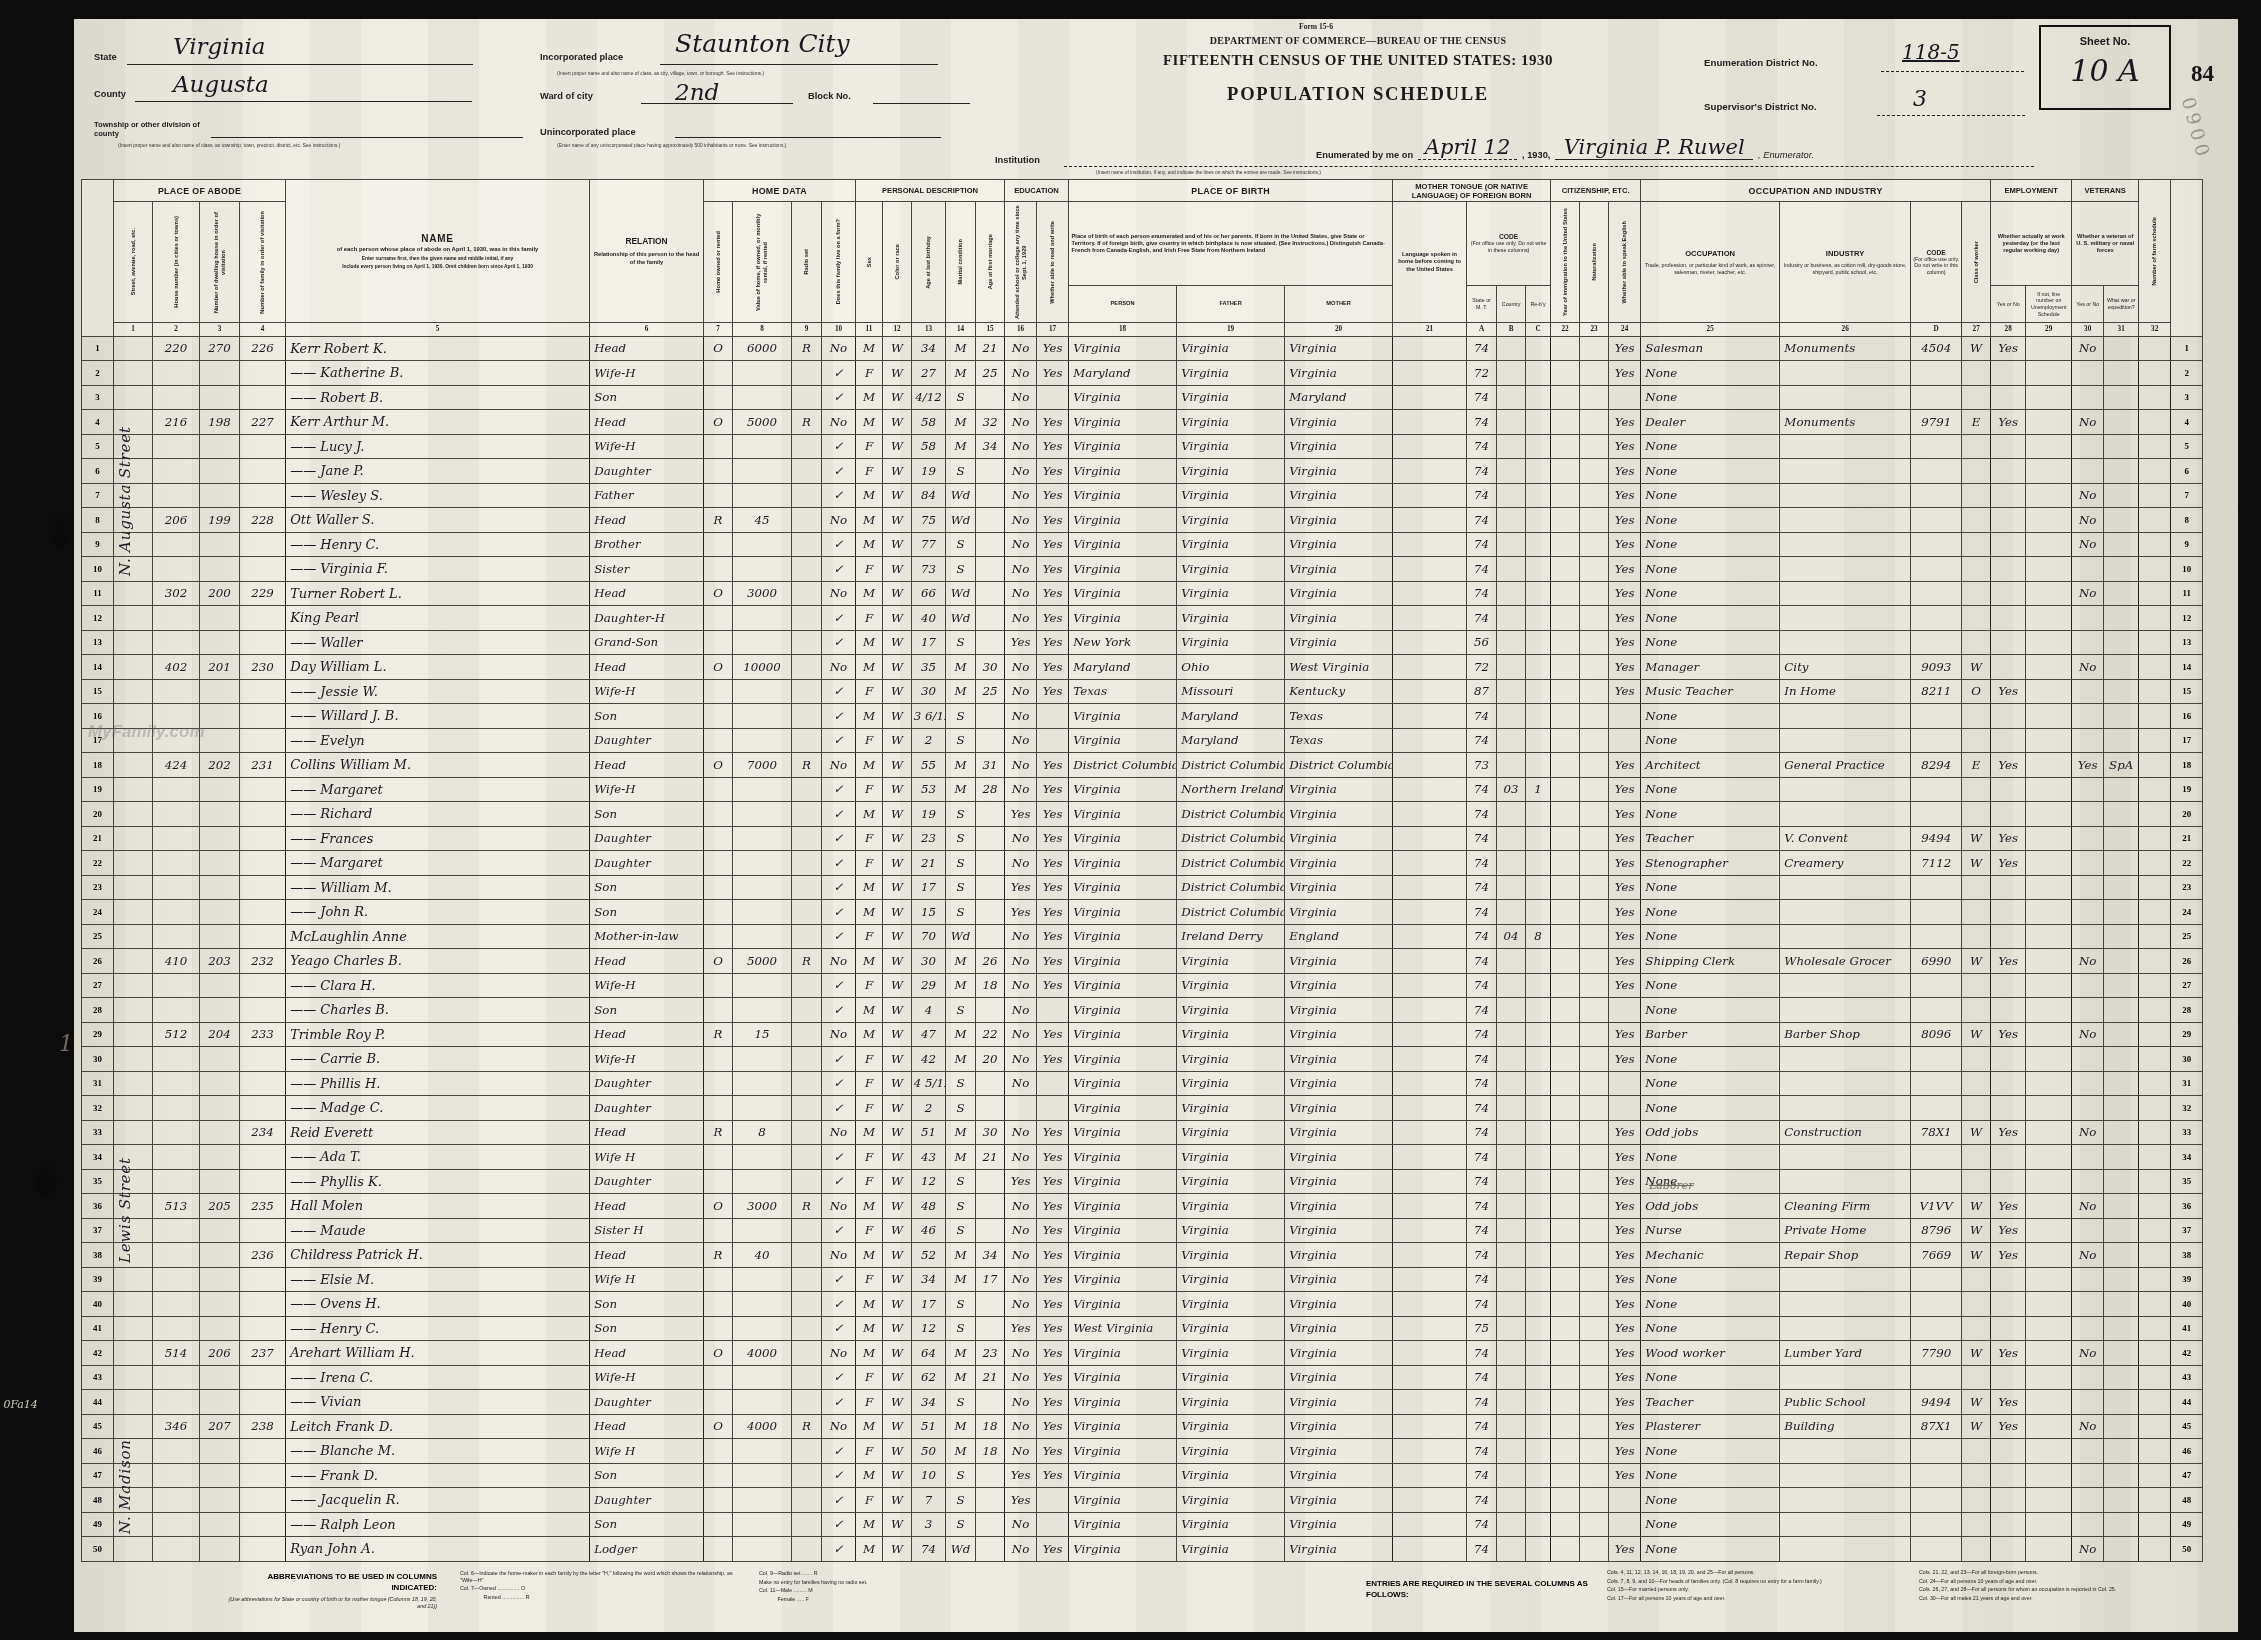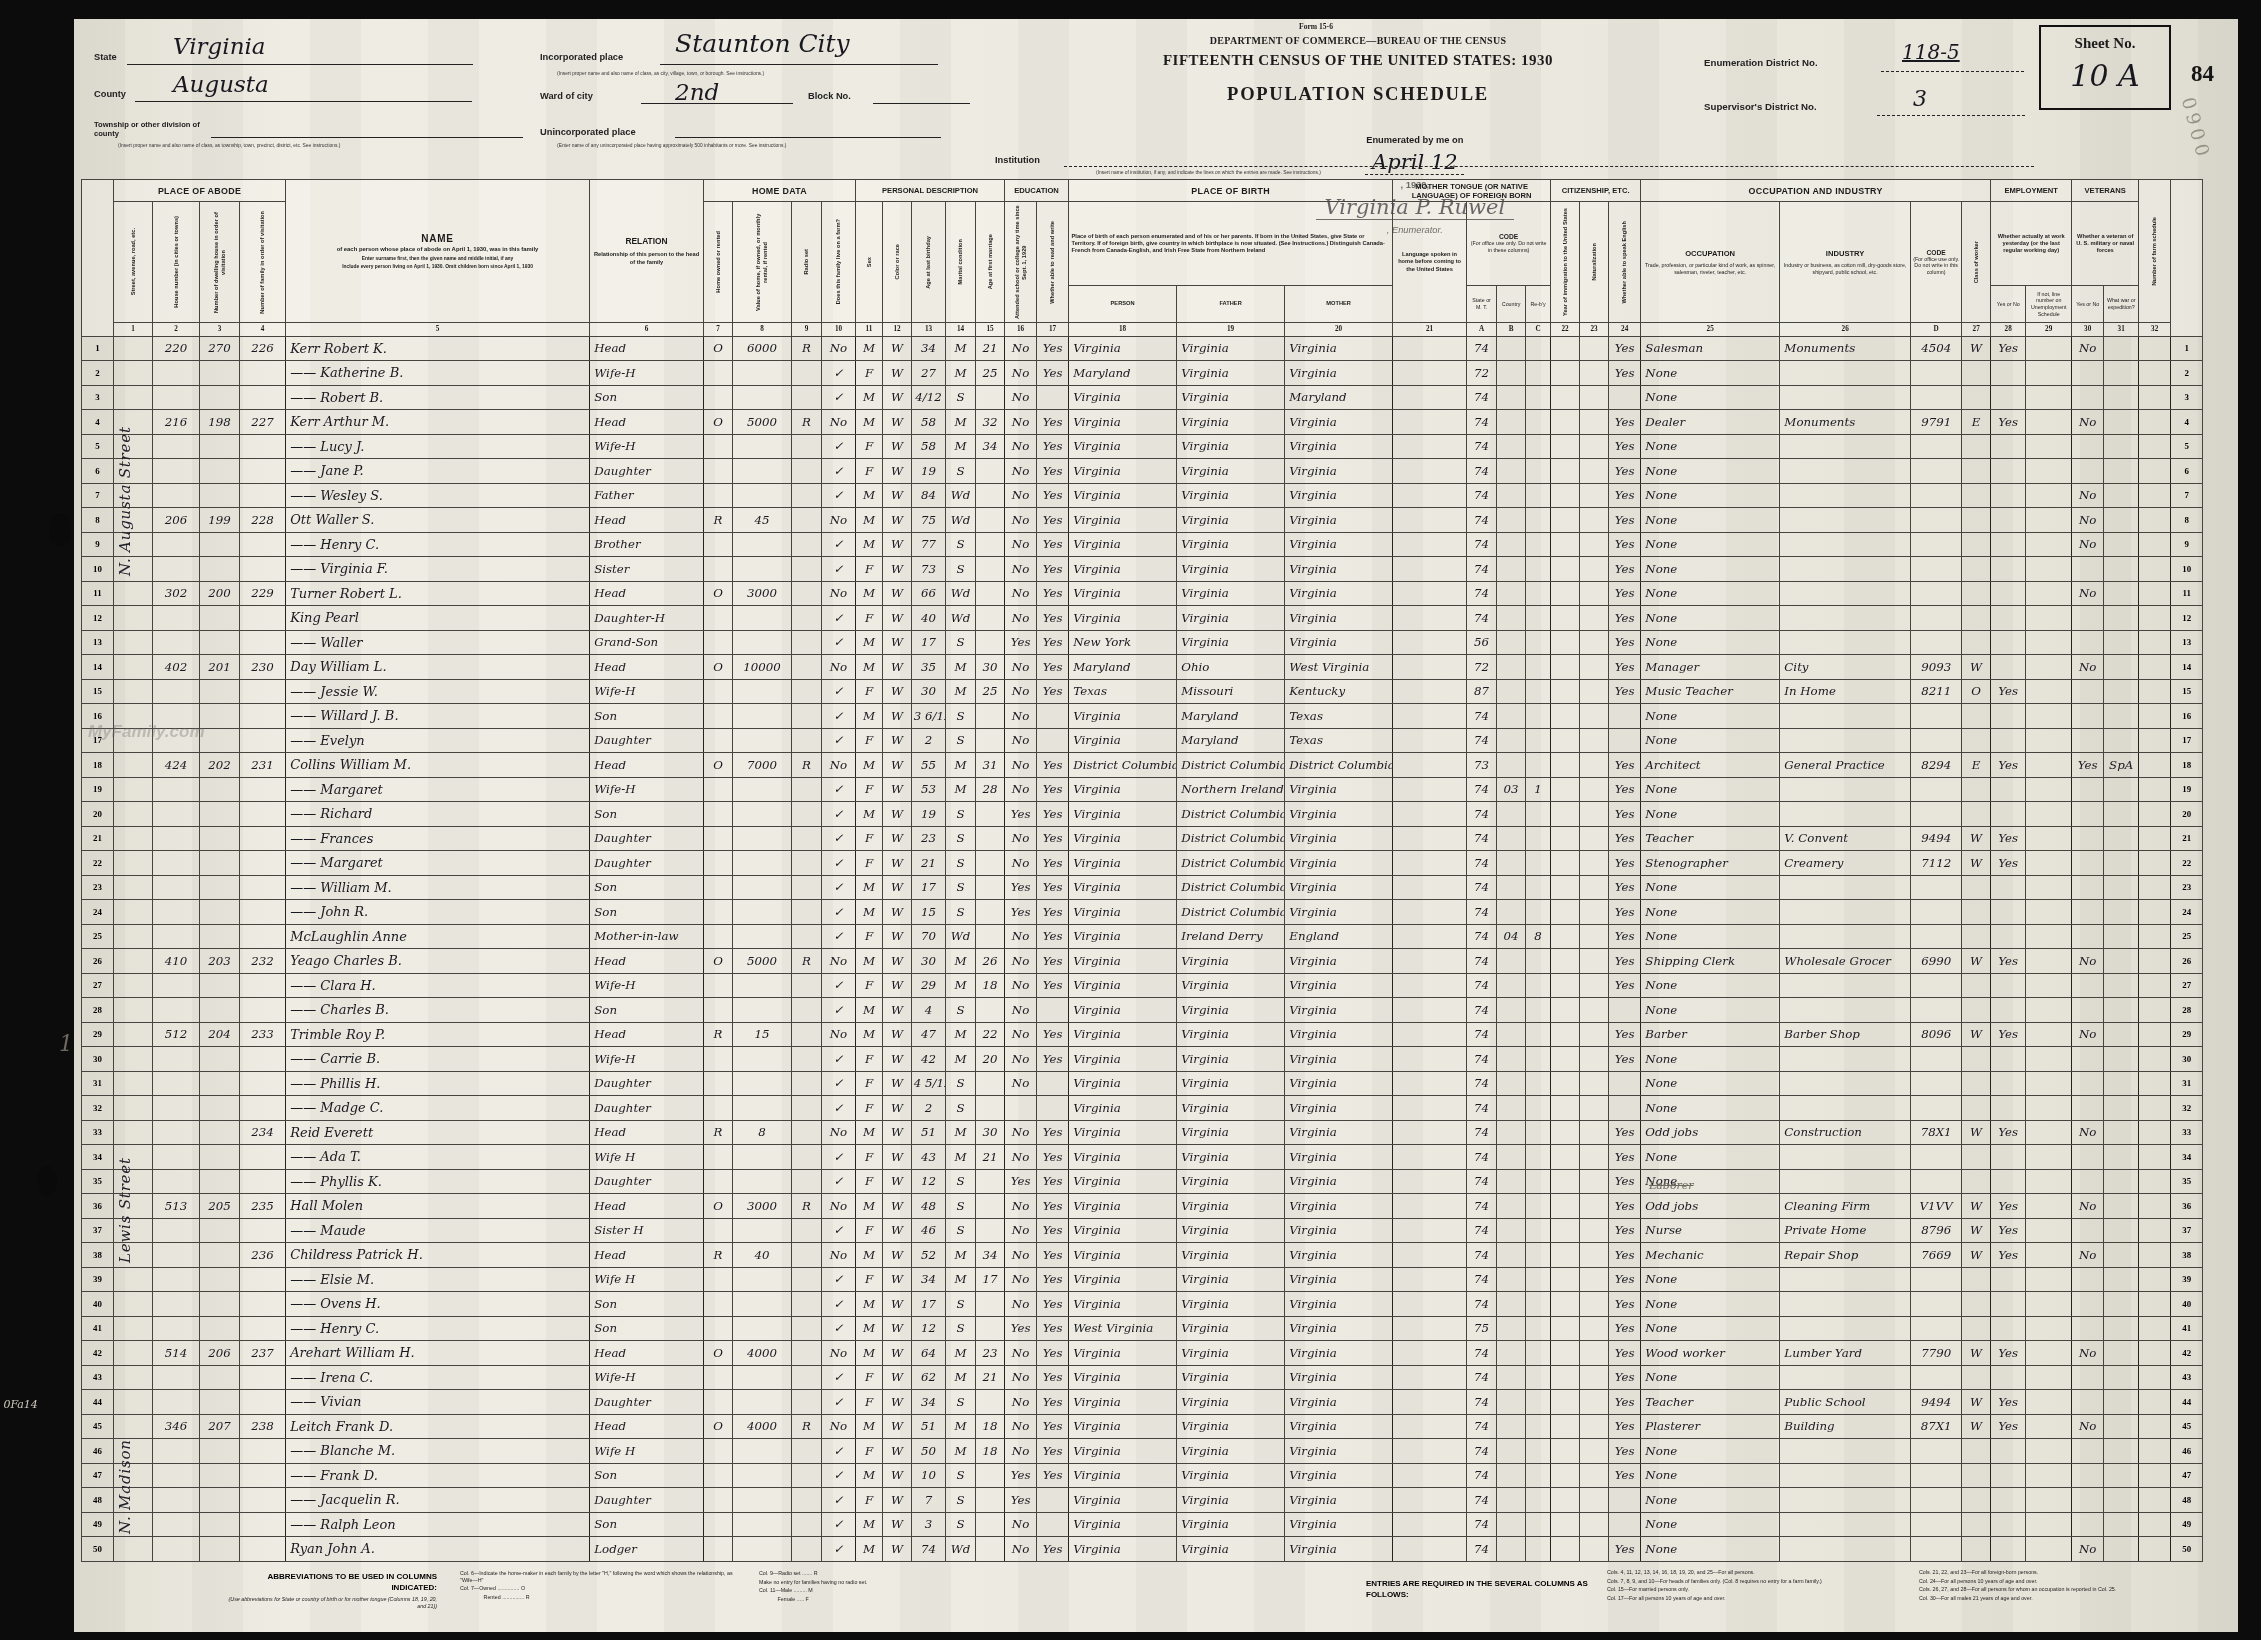--- a/index.html
+++ b/index.html
@@ -23,21 +23,21 @@
   .hwbig{font-size:23px;line-height:1;}
   .hwmed{font-size:23px;line-height:1;}
 
   
   .t-form{font-size:7.6px;font-weight:bold;}
   .t-dept{font-size:10px;font-weight:bold;letter-spacing:0.3px;}
   .t-census{font-size:15px;font-weight:bold;letter-spacing:0.5px;}
   .t-sched{font-size:18.6px;font-weight:bold;letter-spacing:1.7px;}
 
   .sheetbox{border:2.5px solid #111;width:128px;height:81px;text-align:center;}
-  .sheetbox .sl{font-size:15px;font-weight:bold;margin-top:7.6px;font-family:Liberation Serif, serif;}
+  .sheetbox .sl{font-size:11px;font-weight:bold;margin-top:7.6px;}
   .sheetbox .sv{font-size:30px;margin-top:6.7px;font-style:italic;}
 
   
   table.census{
     position:absolute;left:81px;top:179px;width:2120px;
     border-collapse:collapse;table-layout:fixed;
     border:1.7px solid #141414;
   }
   table.census th,table.census td{
     border:0.8px solid #45443f;box-sizing:border-box;overflow:hidden;
@@ -80,21 +80,21 @@
   .wmark{position:absolute;color:rgba(110,110,110,0.35);font-style:italic;
     font-weight:bold;font-size:17px;font-family:"Liberation Sans",sans-serif;}
   .bignum84{font-size:23px;font-weight:bold;font-family:"Liberation Serif",serif;color:#161616;}
   .pencil{color:#6e6a60;}
   .strike{text-decoration:line-through;}
 
   
   .foot{font-size:5.3px;color:#222;line-height:1.3;}
   .ftitle{font-size:8px;font-weight:bold;line-height:1.35;}
   .fitem{margin-bottom:1.7px;}
-  .enumline{display:flex;align-items:center;gap:5px;flex-direction:column;}
+  .enumline{display:flex;align-items:flex-end;gap:5px;}
 </style>
 </head>
 <body>
 
 <div class="paper"></div>
 
 <div class="abs print flabel" style="left:94px;top:52px;">State</div>
 <div class="abs uline" style="left:127px;top:64px;width:346px;"></div>
 <div class="abs hw hwbig" style="left:173px;top:35px;">Virginia</div>
 

